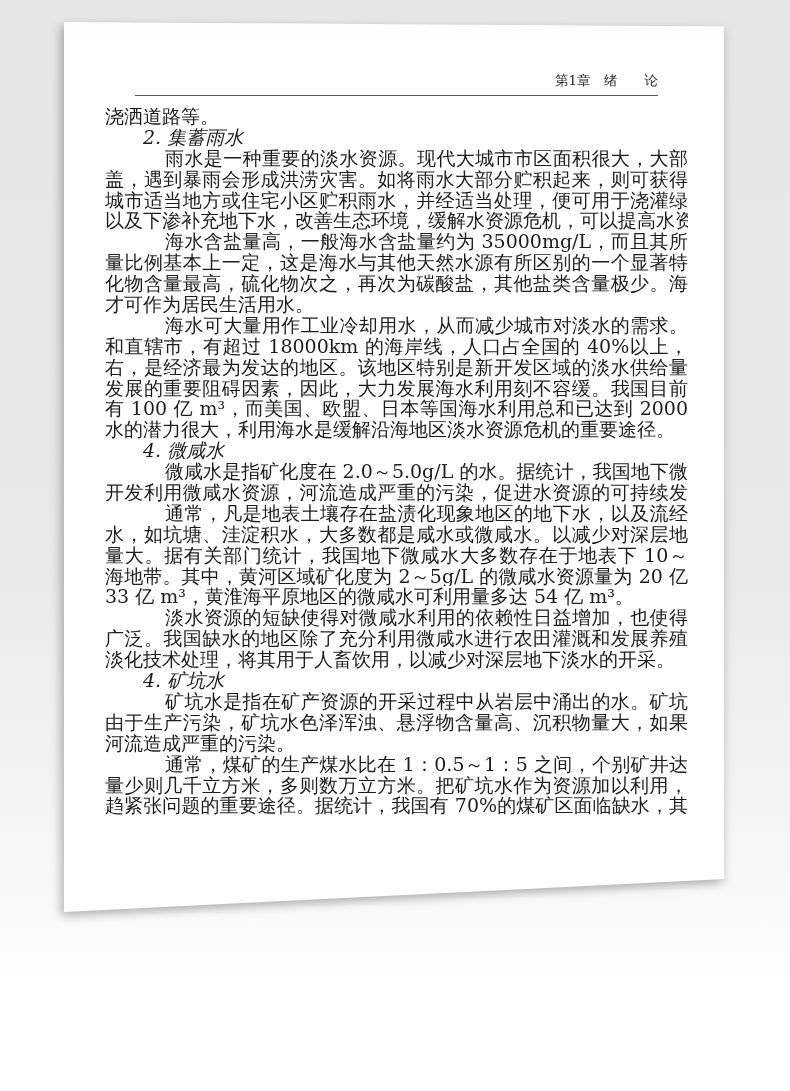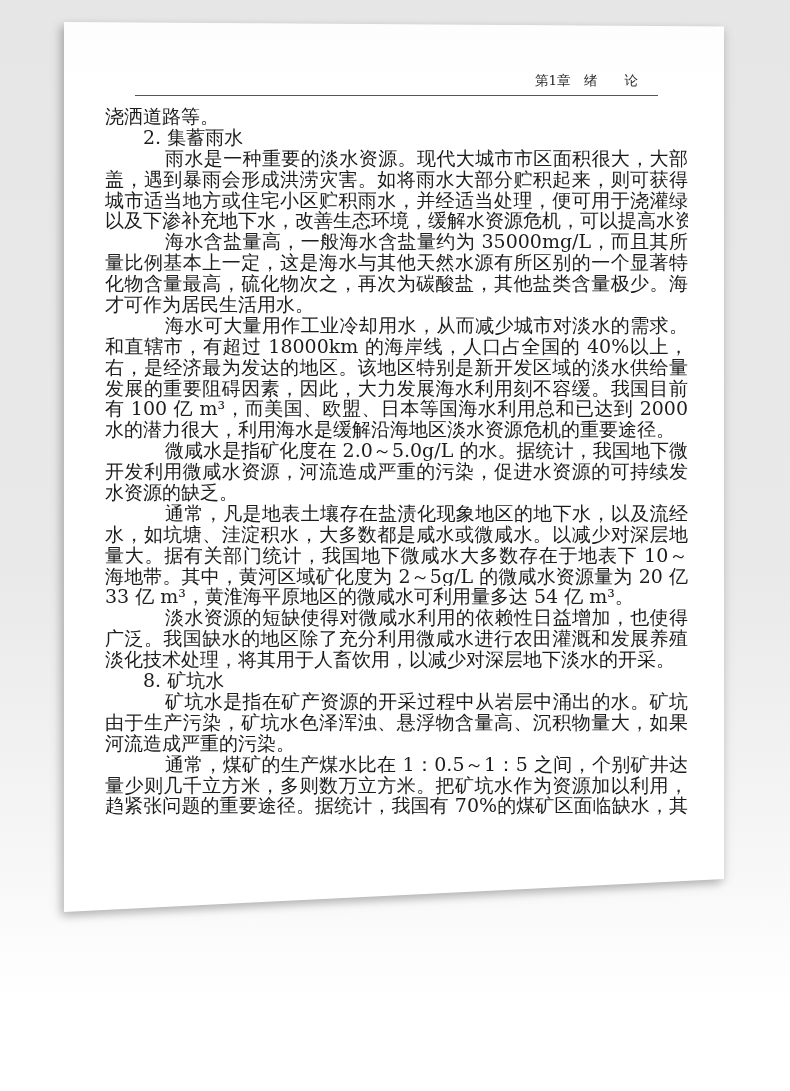--- a/index.html
+++ b/index.html
@@ -25,21 +25,21 @@
   .sheet {
     position: relative;
     width: 100%;
     height: 100%;
     background: linear-gradient(180deg, #fdfdfd 0%, #ffffff 8%, #ffffff 100%);
     clip-path: polygon(0 0, 100% 0.5%, 100% 96.3%, 0 100%);
   }
   .running-head {
     position: absolute;
     top: 48px;
-    right: 86px;
+    right: 66px;
     height: 20px;
     line-height: 20px;
     font-size: 13.5px;
     color: #2b2b2b;
   }
   .head-rule {
     position: absolute;
     top: 73px;
     left: 71px;
     width: 523px;
@@ -60,20 +60,21 @@
     overflow: hidden;
     white-space: nowrap;
   }
   .line.just {
     white-space: normal;
     text-align: justify;
     text-align-last: justify;
   }
   .line.heading {
     padding-left: 38px;
+    font-style: italic;
   }
   .line.para_start {
     padding-left: 60px;
   }
   .folio {
     position: absolute;
     top: 855px;
     right: 14px;
     height: 20px;
     line-height: 20px;
@@ -98,32 +99,32 @@
         <div class="line para_start just">海水含盐量高，一般海水含盐量约为 35000mg/L，而且其所含的各种盐类或离子的质</div>
         <div class="line body just">量比例基本上一定，这是海水与其他天然水源有所区别的一个显著特点。其中，海水的氯</div>
         <div class="line body just">化物含量最高，硫化物次之，再次为碳酸盐，其他盐类含量极少。海水一般须经淡化处理</div>
         <div class="line body">才可作为居民生活用水。</div>
         <div class="line para_start just">海水可大量用作工业冷却用水，从而减少城市对淡水的需求。我国沿海地区的 11 个省</div>
         <div class="line body just">和直辖市，有超过 18000km 的海岸线，人口占全国的 40%以上，社会生产总值占 60%左</div>
         <div class="line body just">右，是经济最为发达的地区。该地区特别是新开发区域的淡水供给量不足，已经成为经济</div>
         <div class="line body just">发展的重要阻碍因素，因此，大力发展海水利用刻不容缓。我国目前用海水作为冷却水约</div>
         <div class="line body just">有 100 亿 m³，而美国、欧盟、日本等国海水利用总和已达到 2000 亿 m³ 左右。我国利用海</div>
         <div class="line body">水的潜力很大，利用海水是缓解沿海地区淡水资源危机的重要途径。</div>
+        <div class="line heading">4. 微咸水</div>
         <div class="line para_start just">微咸水是指矿化度在 2.0～5.0g/L 的水。据统计，我国地下微咸水资源约有 200 亿 m³，</div>
         <div class="line body just">开发利用微咸水资源，河流造成严重的污染，促进水资源的可持续发展，有效缓解我国</div>
-        <div class="line body">水资源的缺乏。</div>
         <div class="line para_start just">通常，凡是地表土壤存在盐渍化现象地区的地下水，以及流经该地区地表汇集而成的</div>
         <div class="line body just">水，如坑塘、洼淀积水，大多数都是咸水或微咸水。以减少对深层地下淡水的开采，其储蓄</div>
         <div class="line body just">量大。据有关部门统计，我国地下微咸水大多数存在于地表下 10～100m 处，宜于开采利</div>
         <div class="line body just">海地带。其中，黄河区域矿化度为 2～5g/L 的微咸水资源量为 20 亿 m³，海河区域为</div>
         <div class="line body">33 亿 m³，黄淮海平原地区的微咸水可利用量多达 54 亿 m³。</div>
         <div class="line para_start just">淡水资源的短缺使得对微咸水利用的依赖性日益增加，也使得微咸水的利用途径更为</div>
         <div class="line body just">广泛。我国缺水的地区除了充分利用微咸水进行农田灌溉和发展养殖业以外，还可以通过</div>
         <div class="line body">淡化技术处理，将其用于人畜饮用，以减少对深层地下淡水的开采。</div>
-        <div class="line heading">8. 矿坑水</div>
+        <div class="line heading">4. 矿坑水</div>
         <div class="line para_start just">矿坑水是指在矿产资源的开采过程中从岩层中涌出的水。矿坑水本来是清洁的水，但</div>
         <div class="line body just">由于生产污染，矿坑水色泽浑浊、悬浮物含量高、沉积物量大，如果未经处理排放，会对</div>
         <div class="line body">河流造成严重的污染。</div>
         <div class="line para_start just">通常，煤矿的生产煤水比在 1：0.5～1：5 之间，个别矿井达 1：10 以上，矿坑日涌水</div>
         <div class="line body just">量少则几千立方米，多则数万立方米。把矿坑水作为资源加以利用，是解决矿区水资源日</div>
         <div class="line body just">趋紧张问题的重要途径。据统计，我国有 70%的煤矿区面临缺水，其中 40%严重缺水。但</div>
       </div>
     <div class="folio">5</div>
   </div>
 </div>

